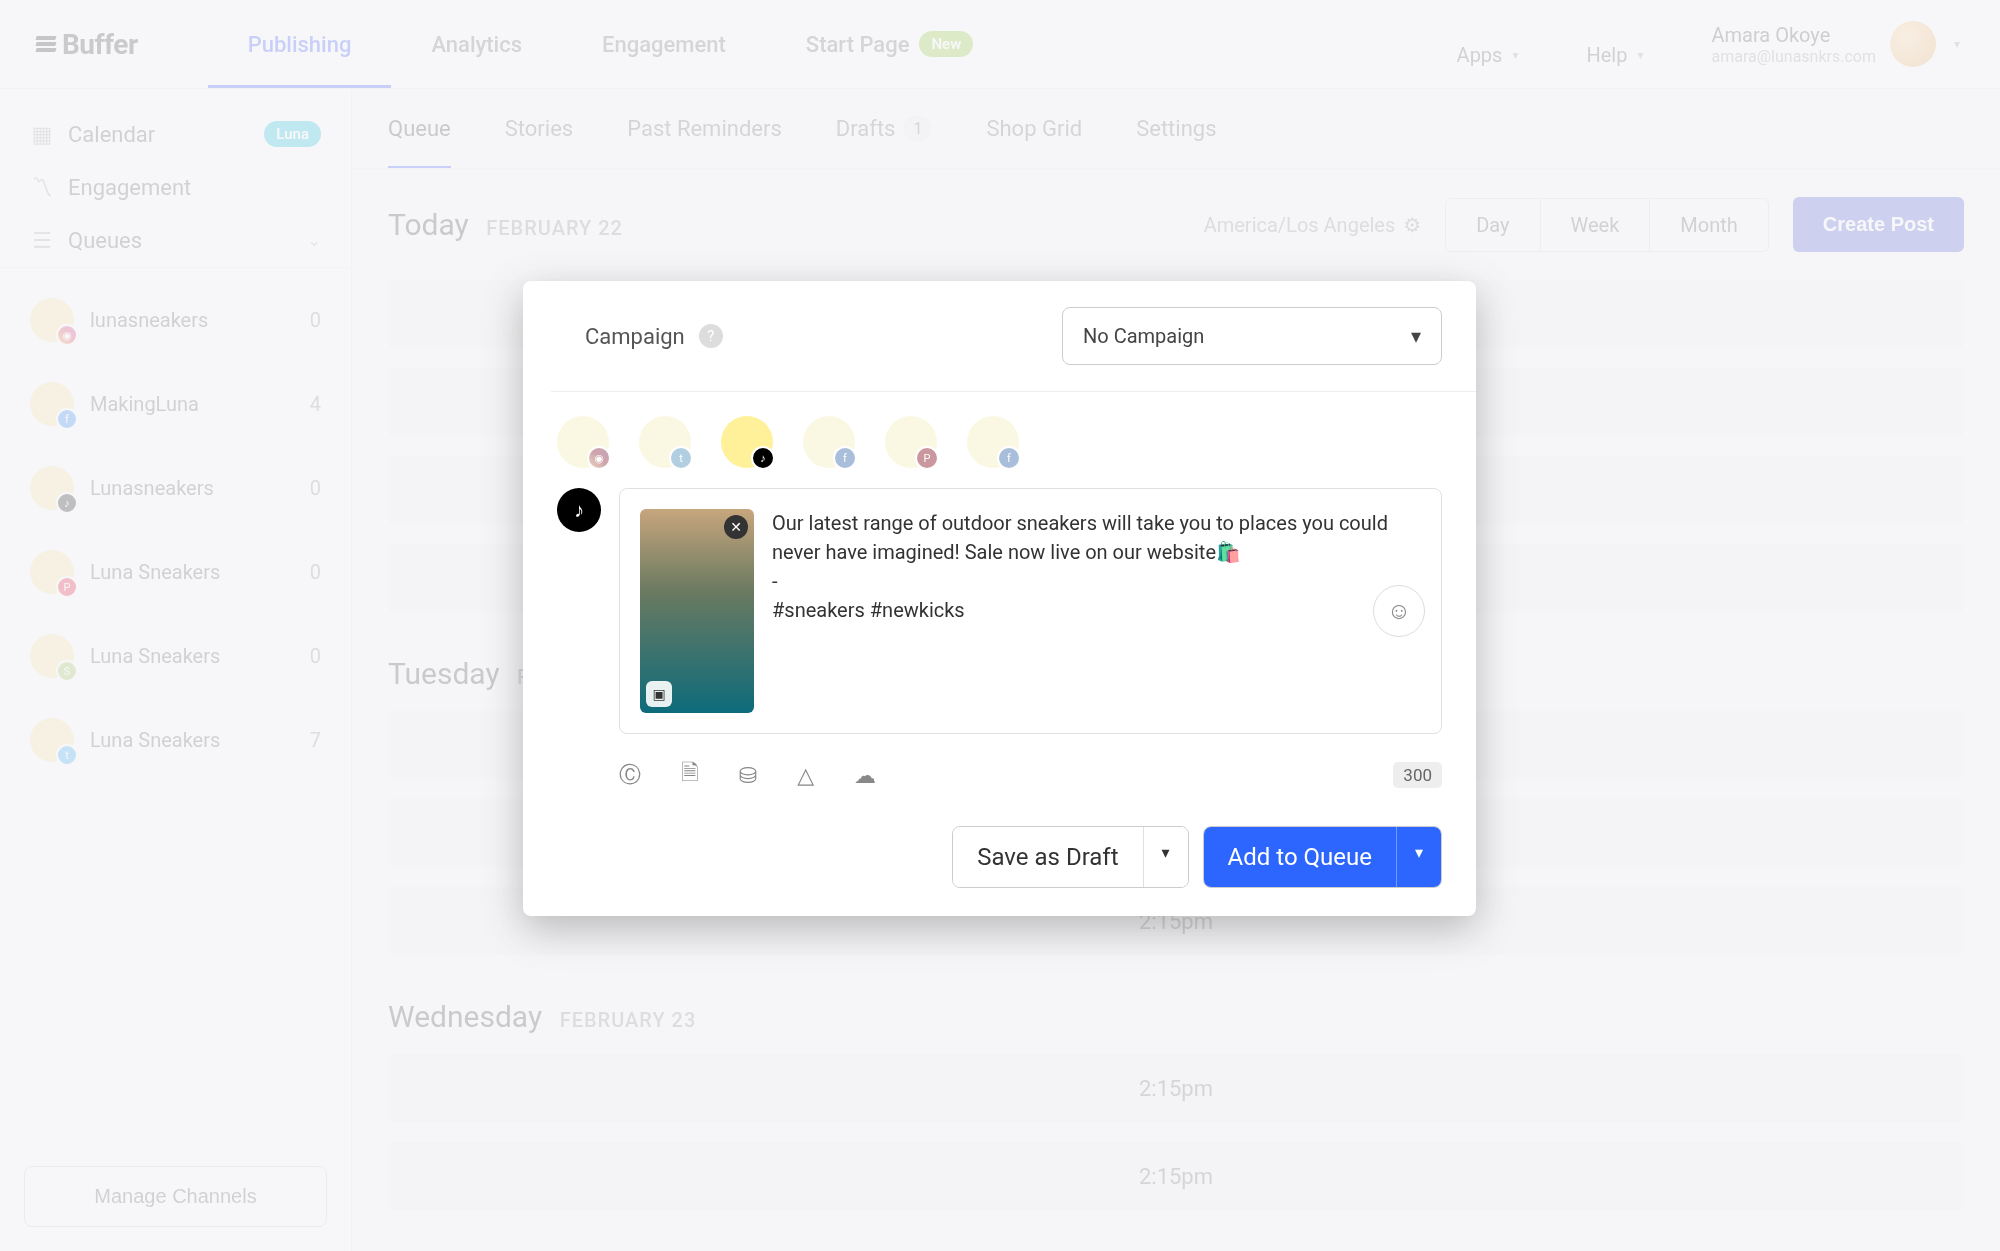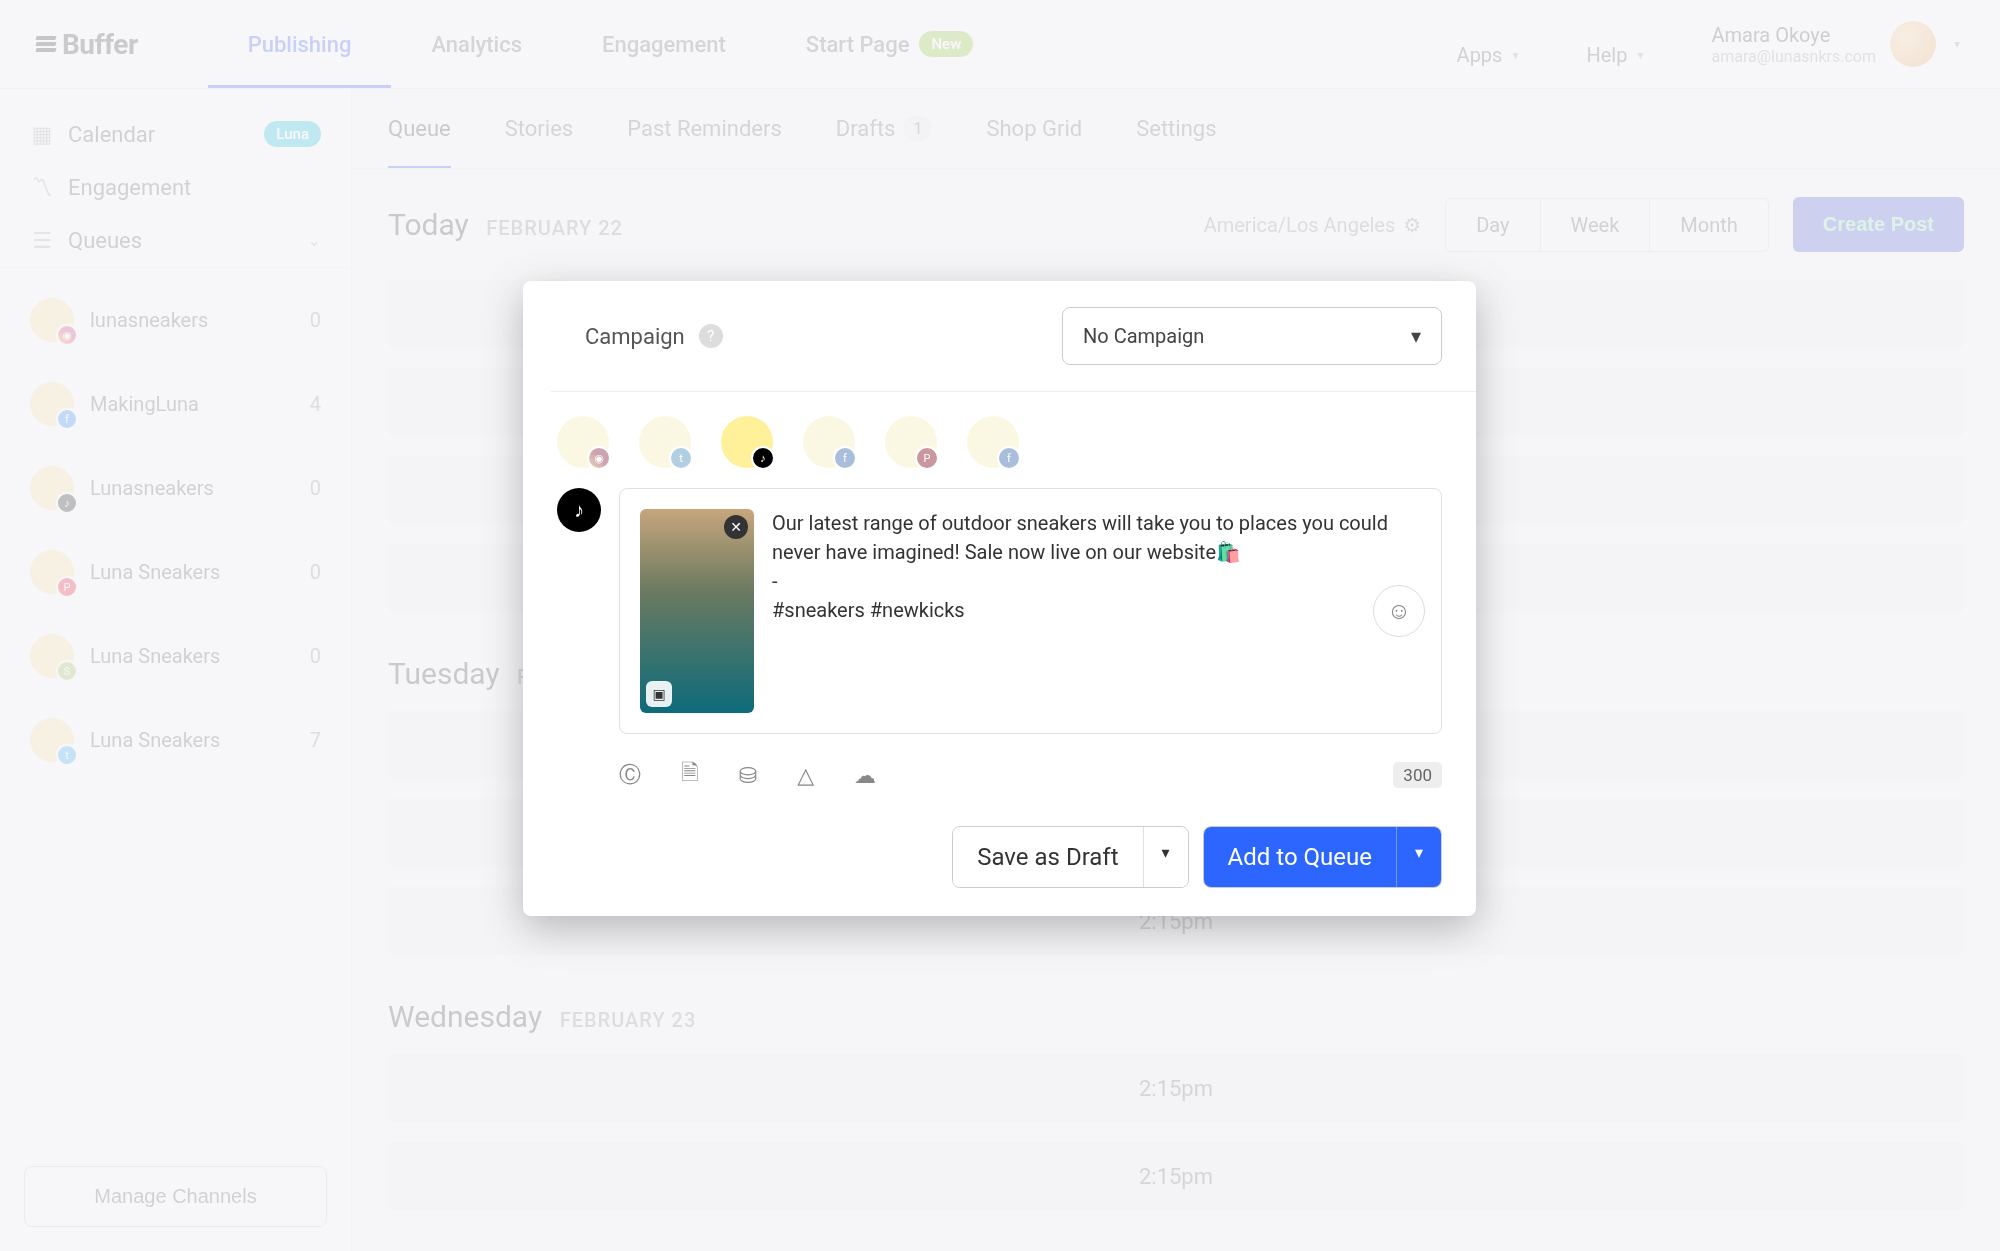--- a/index.html
+++ b/index.html
@@ -164,21 +164,21 @@
   .tab{font-size:22px;color:#666;cursor:pointer;height:100%;display:flex;align-items:center;position:relative;}
   .tab.active{color:#333;}
   .tab.active::after{content:"";position:absolute;left:0;right:0;bottom:0;height:2px;background:#2c4bff;}
   .tab .count-pill{background:#eee;color:#666;font-size:16px;padding:3px 10px;border-radius:999px;margin-left:8px;}
   .content { padding: 28px 36px; overflow:auto; flex:1;}
   .toolbar-row{display:flex;align-items:center;gap:24px;margin-bottom:28px;}
   .tz{color:#888;font-size:20px;display:flex;align-items:center;gap:8px;}
   .seg{display:flex;border:1px solid #d5d5d5;border-radius:6px;overflow:hidden;}
   .seg div{padding:14px 30px;font-size:20px;color:#555;cursor:pointer;border-right:1px solid #d5d5d5;}
   .seg div:last-child{border-right:none;}
-  .primary-btn{background:#4054d2;color:#86efac;font-size:20px;font-weight:600;padding:16px 30px;border:none;border-radius:6px;cursor:pointer;}
+  .primary-btn{background:#4054d2;color:#ffffff;font-size:20px;font-weight:600;padding:16px 30px;border:none;border-radius:6px;cursor:pointer;}
   .day-head{font-size:30px;color:#333;}
   .day-head .date-part{color:#888;font-weight:500;font-size:20px;letter-spacing:1px;margin-left:10px;text-transform:uppercase;}
   .slot{background:#f0f0f0;height:68px;border-radius:6px;margin-top:20px;display:flex;align-items:center;justify-content:center;color:#666;font-size:22px;}
   .day-section{margin-bottom:44px;}
 
   
   .dimmer{
     position:absolute;inset:0;background:rgba(245,245,247,0.78);
   }
   .modal{

